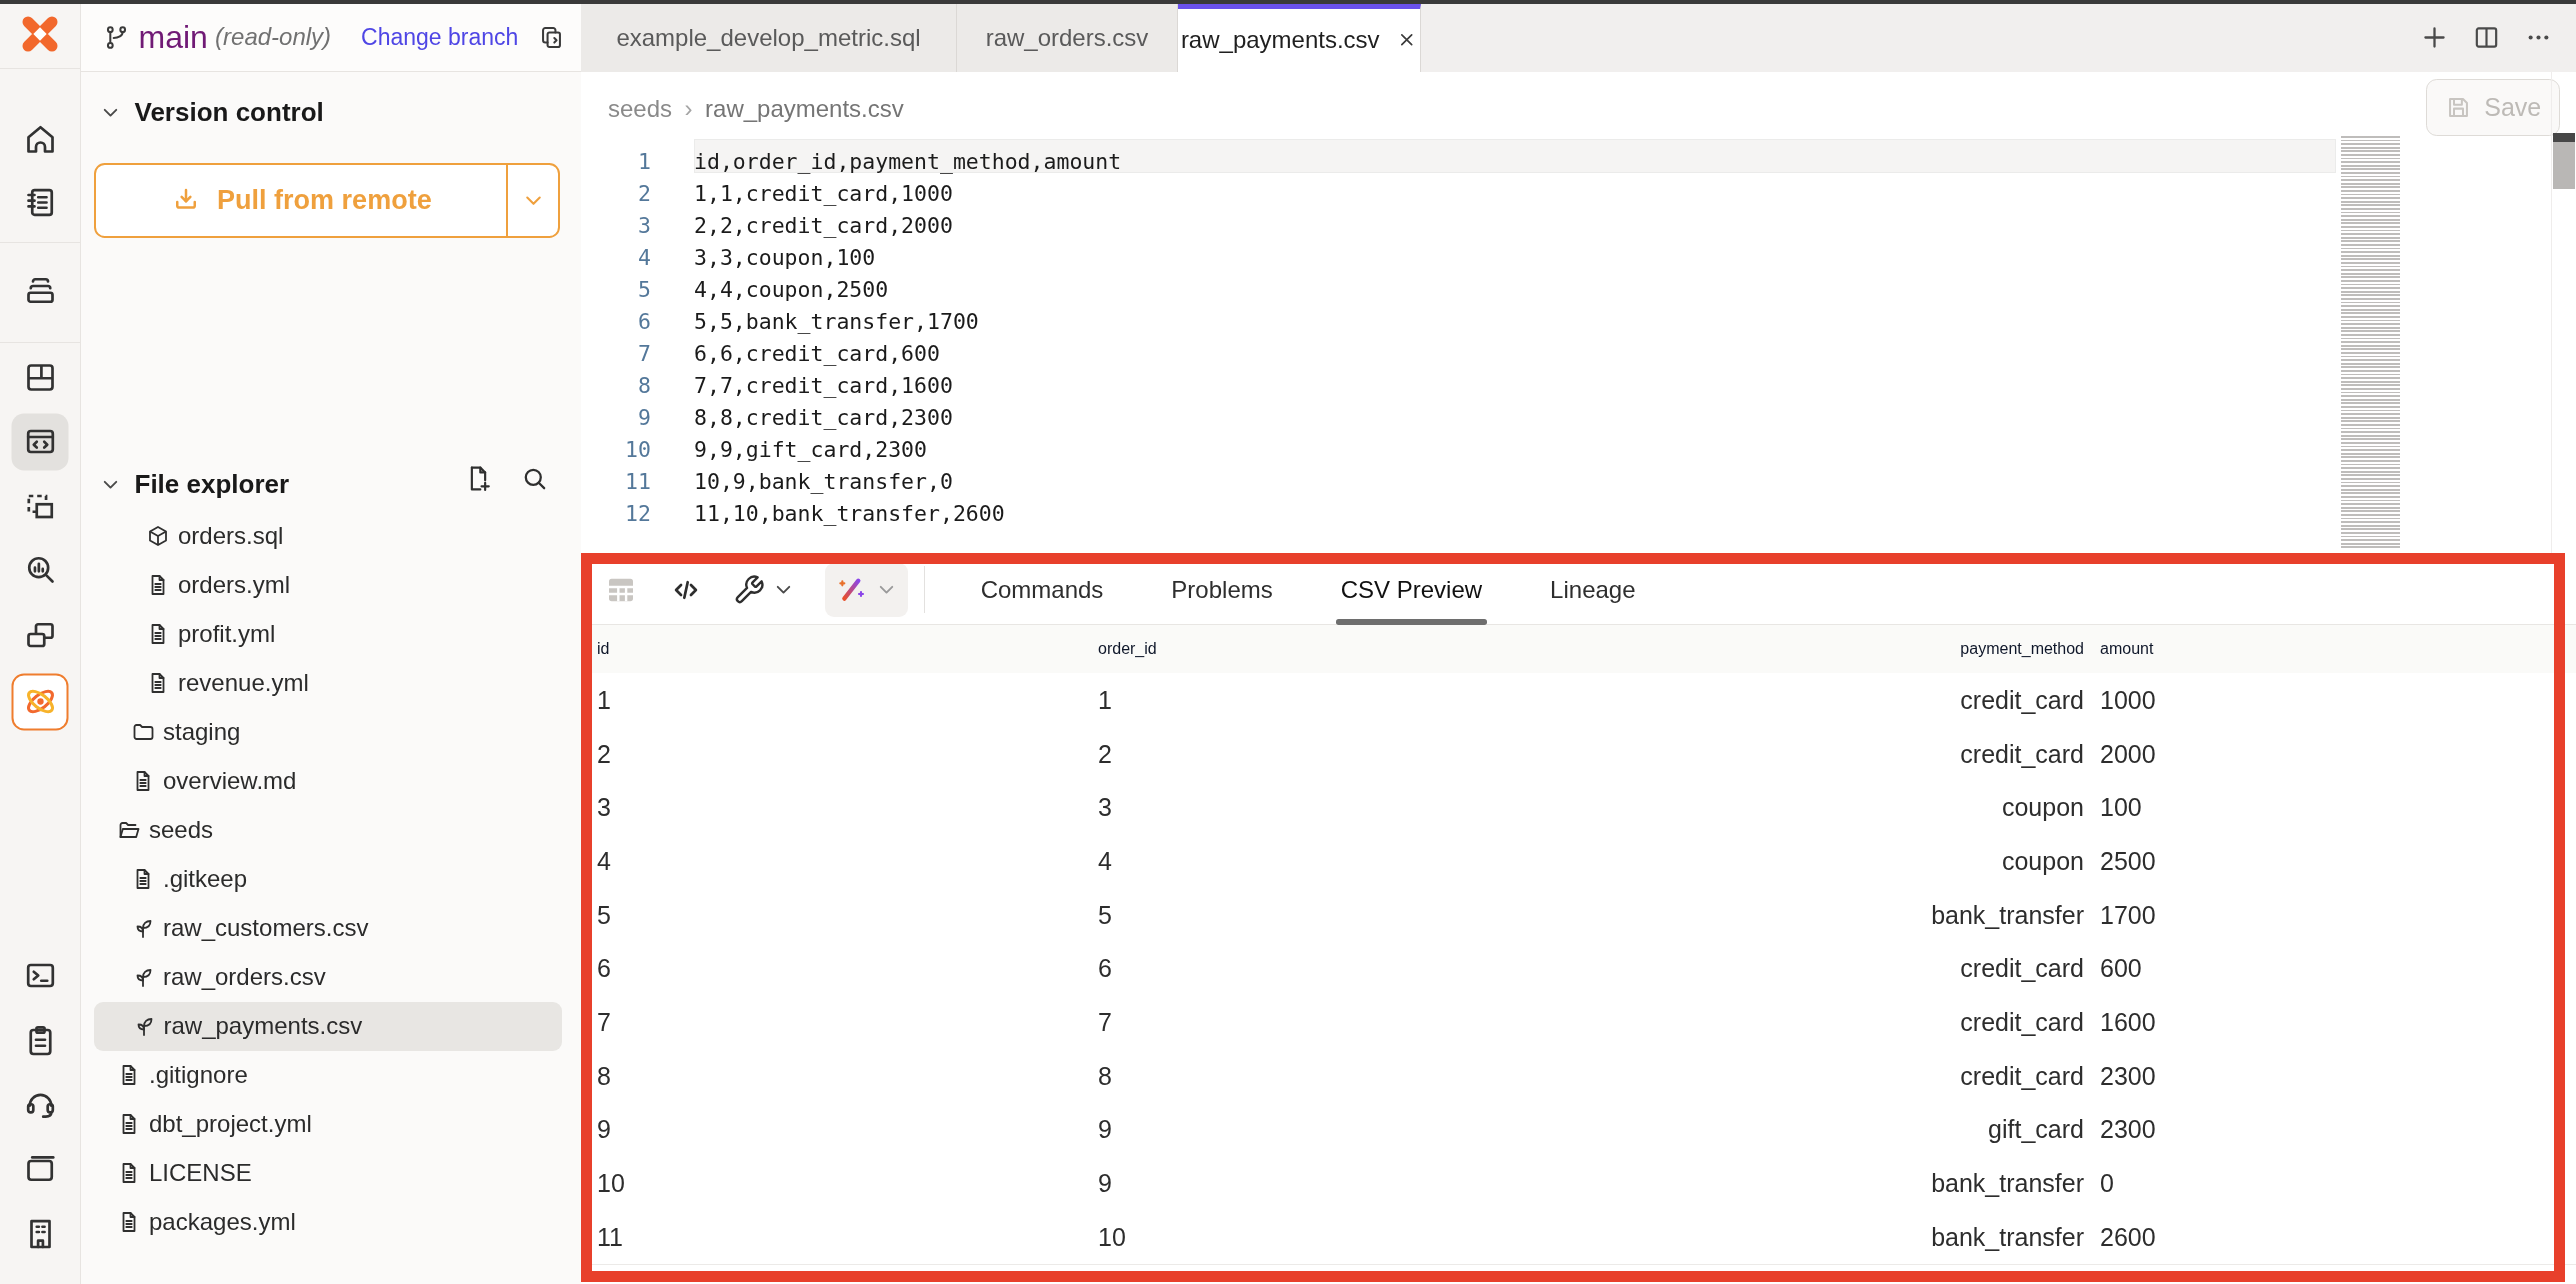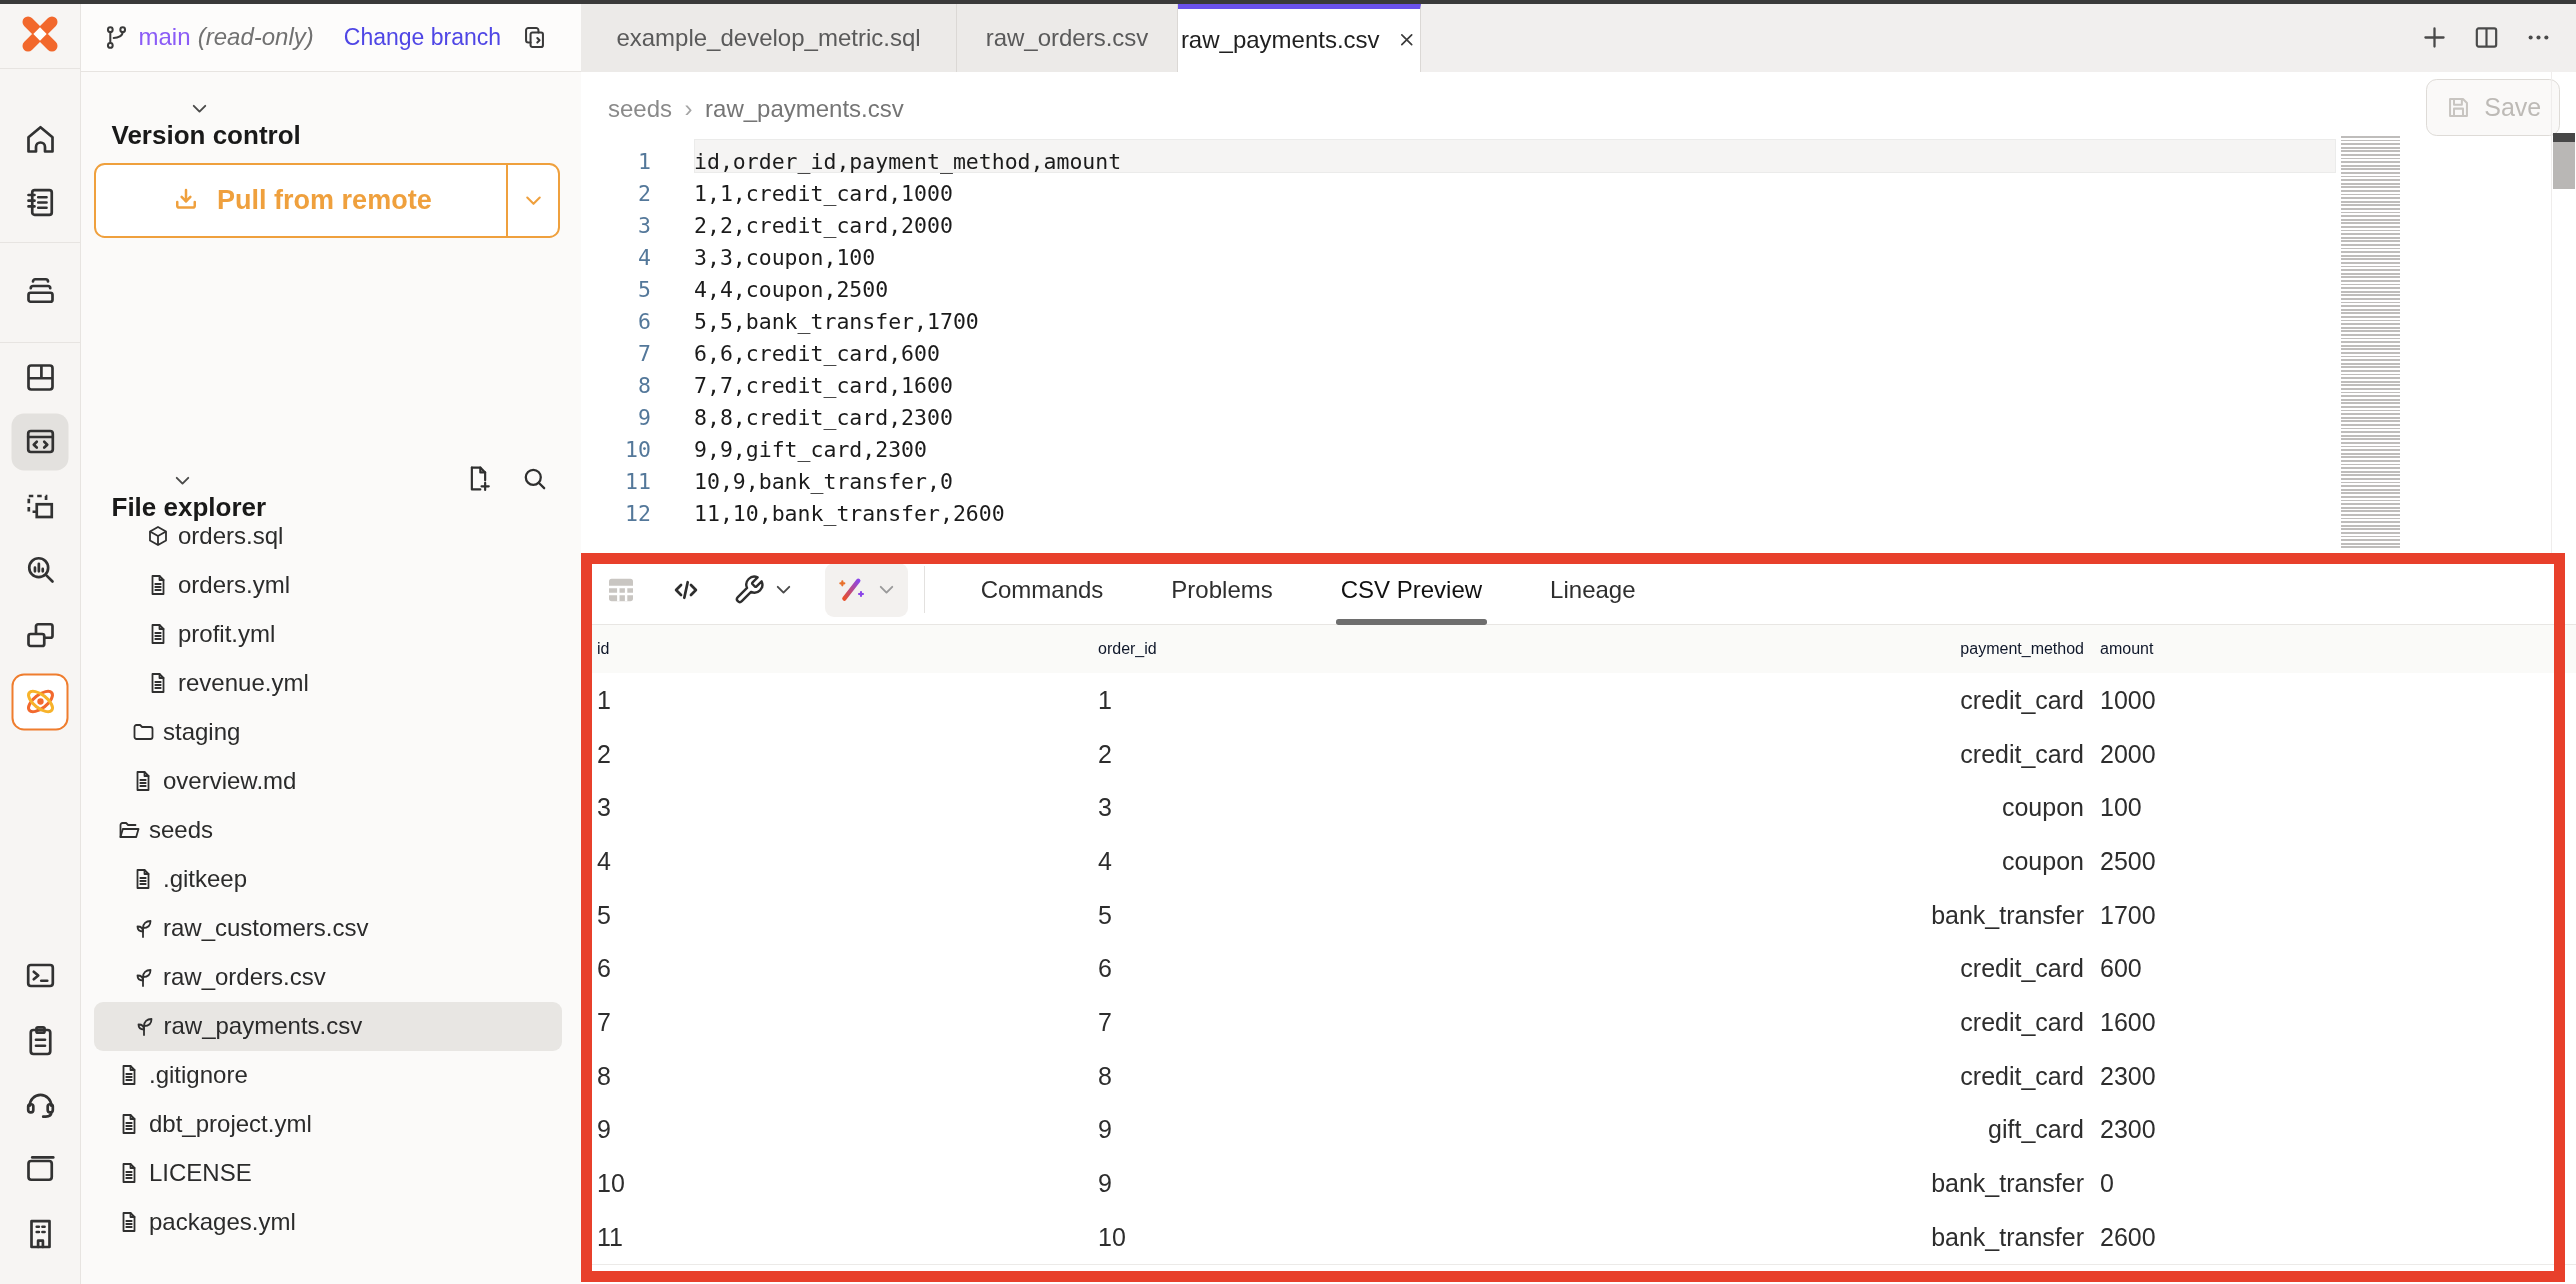--- a/index.html
+++ b/index.html
@@ -16,26 +16,26 @@
   .rail-item{position:absolute;left:50%;transform:translate(-50%,-50%);width:57px;height:57px;
              display:flex;align-items:center;justify-content:center;border-radius:12.5px;color:#323232;}
   .rail-item.active{background:#e3e1de;}
   .rail-div{position:absolute;left:0;width:80px;height:0.9px;background:#e7e4e1;}
   .rail-atom{border:2.7px solid #ef7d2e;background:#fff;box-sizing:border-box;}
 
   
   .sidebar{left:81px;top:3.6px;width:501px;height:1281px;background:#fbfaf9;border-right:0.9px solid #e7e4e1;box-sizing:border-box;}
   .sb-top{position:absolute;left:0;top:0;width:100%;height:68px;border-bottom:0.9px solid #e7e4e1;
           display:flex;align-items:center;box-sizing:border-box;padding:0 18px 0 21.5px;background:#fdfcfb;}
-  .branch-name{font-size:24px;color:#8b5cf6;margin-left:9px;white-space:nowrap;}
+  .branch-name{font-size:32px;color:#701a75;margin-left:9px;white-space:nowrap;}
   .branch-ro{font-size:24px;color:#717171;font-style:italic;margin-left:7.2px;white-space:nowrap;}
   .change-branch{font-size:23px;color:#4f46e5;margin-left:30px;white-space:nowrap;cursor:pointer;}
   .copy-btn{margin-left:19.7px;color:#3a3a3a;}
 
-  .section-head{position:absolute;display:flex;align-items:center;color:#191919;flex-direction:column;}
+  .section-head{position:absolute;display:flex;align-items:center;color:#191919;}
   .section-title{font-size:26px;font-weight:700;margin-left:12.5px;}
   .chev{color:#4a4a4a;}
 
   .pull-btn{position:absolute;left:13.4px;top:159px;width:466px;height:75px;border:2.7px solid #efa03d;border-radius:10.7px;
             box-sizing:border-box;display:flex;background:#fff;color:#efa03d;}
   .pull-main{flex:1;display:flex;align-items:center;justify-content:center;gap:16px;border-right:2.7px solid #efa03d;}
   .pull-label{font-size:27px;font-weight:700;color:#efa03d;white-space:nowrap;}
   .pull-caret{width:50px;display:flex;align-items:center;justify-content:center;}
 
   .fe-icons{position:absolute;top:460px;display:flex;gap:27px;color:#2f2f2f;}

